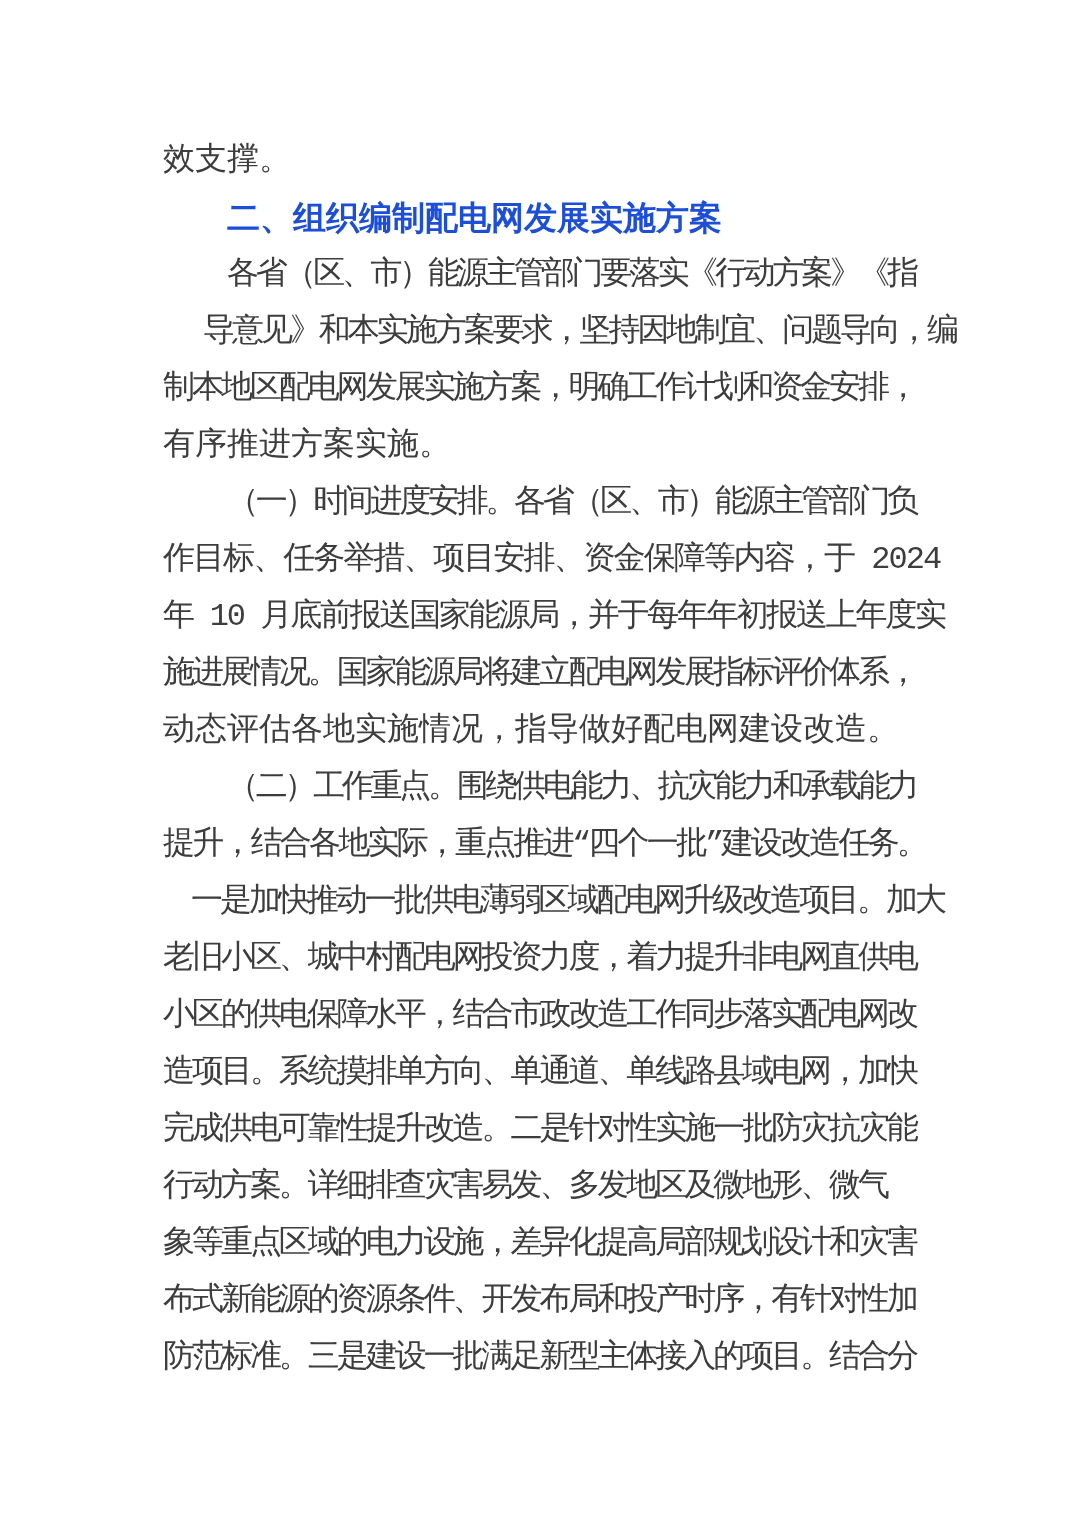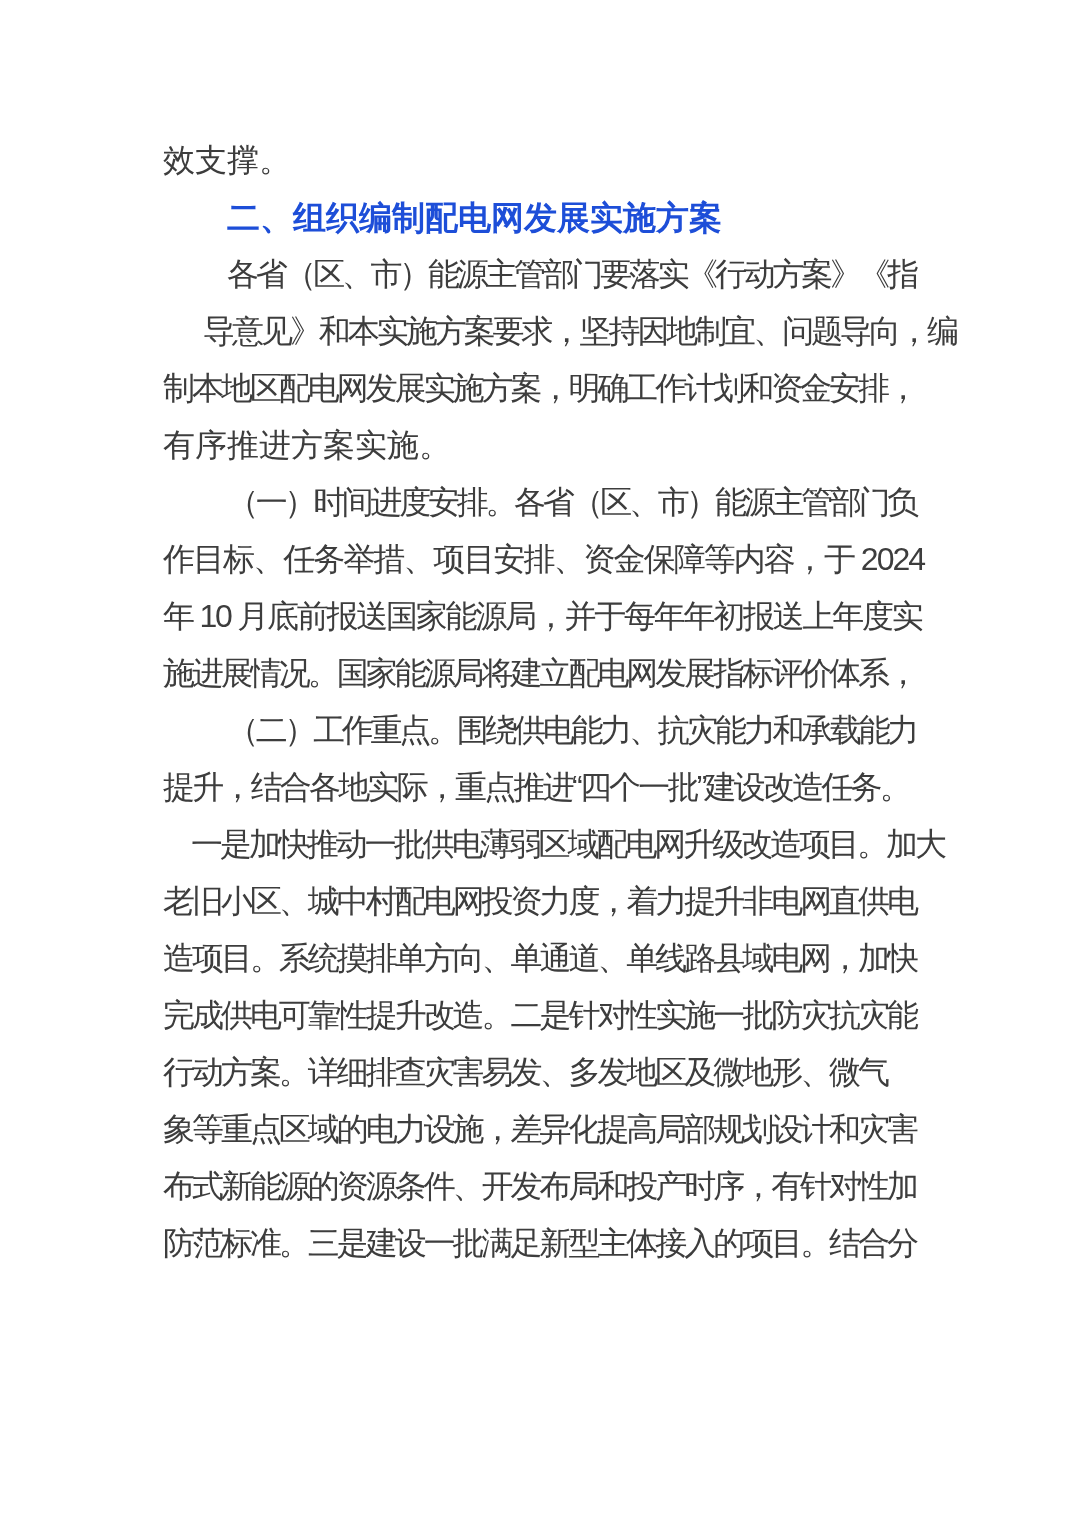--- a/index.html
+++ b/index.html
@@ -11,21 +11,21 @@
   }
   .text-block{
     position:absolute;
     left:163px;top:132px;
     width:753px;
   }
   .line{
     height:57px;
     line-height:57px;
     font-size:32px;
-    font-family:Liberation Sans, sans-serif;
+    font-family:Liberation Mono, monospace;
     color:#3d3d3d;
     white-space:nowrap;
     text-align:left;
   }
   .line.indent{ text-indent:64px; }
   .line.heading{
     font-family:"Liberation Sans","DejaVu Sans",sans-serif;
     font-weight:700;
     font-size:33px;
     color:#1d4ed8;
@@ -40,24 +40,26 @@
       <div class="line"><span class="line-text"><span class="run">效支撑。</span></span></div>
       <div class="line indent heading"><span class="line-text"><span class="run">二、组织编制配电网发展实施方案</span></span></div>
       <div class="line indent" style="letter-spacing: -3.29px;"><span class="line-text"><span class="run">各省（区、市）能源主管部门要落实《行动方案》《指</span></span></div>
       <div class="line" style="letter-spacing: -3.04px; margin-left: 40px;"><span class="line-text"><span class="run">导意见》和本实施方案要求，坚持因地制宜、问题导向，编</span></span></div>
       <div class="line" style="letter-spacing: -3.04px;"><span class="line-text"><span class="run">制本地区配电网发展实施方案，明确工作计划和资金安排，</span></span></div>
       <div class="line"><span class="line-text"><span class="run">有序推进方案实施。</span></span></div>
       <div class="line indent" style="letter-spacing: -3.29px; text-align: right;"><span class="line-text"><span class="run-em">（一）时间进度安排。</span><span class="run">各省（区、市）能源主管部门负</span></span></div>
       <div class="line" style="letter-spacing: -1.96px;"><span class="line-text"><span class="run">作目标、任务举措、项目安排、资金保障等内容，于 2024</span></span></div>
       <div class="line" style="letter-spacing: -2.25px;"><span class="line-text"><span class="run">年 10 月底前报送国家能源局，并于每年年初报送上年度实</span></span></div>
       <div class="line" style="letter-spacing: -3.04px;"><span class="line-text"><span class="run">施进展情况。国家能源局将建立配电网发展指标评价体系，</span></span></div>
+      <div class="line"><span class="line-text"><span class="run">动态评估各地实施情况，指导做好配电网建设改造。</span></span></div>
       <div class="line indent" style="letter-spacing: -3.29px;"><span class="line-text"><span class="run-em">（二）工作重点。</span><span class="run">围绕供电能力、抗灾能力和承载能力</span></span></div>
       <div class="line" style="letter-spacing: -2.79px;"><span class="line-text"><span class="run">提升，结合各地实际，重点推进“四个一批”建设改造任务。</span></span></div>
       <div class="line" style="letter-spacing: -3.04px; margin-left: 28px;"><span class="line-text"><span class="run-em">一是加快推动一批供电薄弱区域配电网升级改造项目。</span><span class="run">加大</span></span></div>
       <div class="line" style="letter-spacing: -3.04px; text-align: right;"><span class="line-text"><span class="run">老旧小区、城中村配电网投资力度，着力提升非电网直供电</span></span></div>
+      <div class="line" style="letter-spacing: -3.04px;"><span class="line-text"><span class="run">小区的供电保障水平，结合市政改造工作同步落实配电网改</span></span></div>
       <div class="line" style="letter-spacing: -3.04px;"><span class="line-text"><span class="run">造项目。系统摸排单方向、单通道、单线路县域电网，加快</span></span></div>
       <div class="line" style="letter-spacing: -3.04px;"><span class="line-text"><span class="run">完成供电可靠性提升改造。</span><span class="run-em">二是针对性实施一批防灾抗灾能</span></span></div>
       <div class="line" style="letter-spacing: -3.04px;"><span class="line-text"><span class="run-em">行动方案。</span><span class="run">详细排查灾害易发、多发地区及微地形、微气</span></span></div>
       <div class="line" style="letter-spacing: -3.04px;"><span class="line-text"><span class="run">象等重点区域的电力设施，差异化提高局部规划设计和灾害</span></span></div>
       <div class="line" style="letter-spacing: -3.04px;"><span class="line-text"><span class="run">布式新能源的资源条件、开发布局和投产时序，有针对性加</span></span></div>
       <div class="line" style="letter-spacing: -3.04px;"><span class="line-text"><span class="run">防范标准。</span><span class="run-em">三是建设一批满足新型主体接入的项目。</span><span class="run">结合分</span></span></div>
     </div>
 </div>
 
 </body></html>

